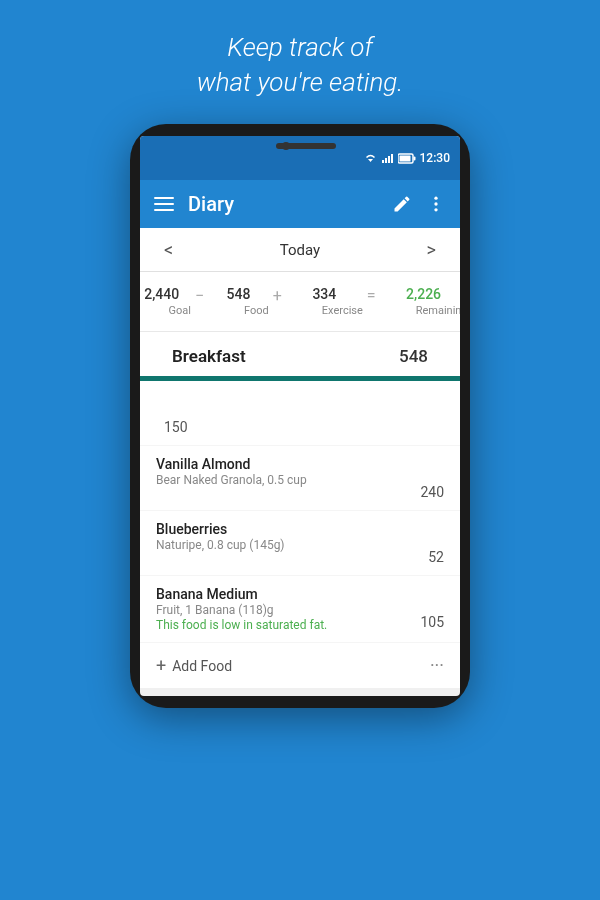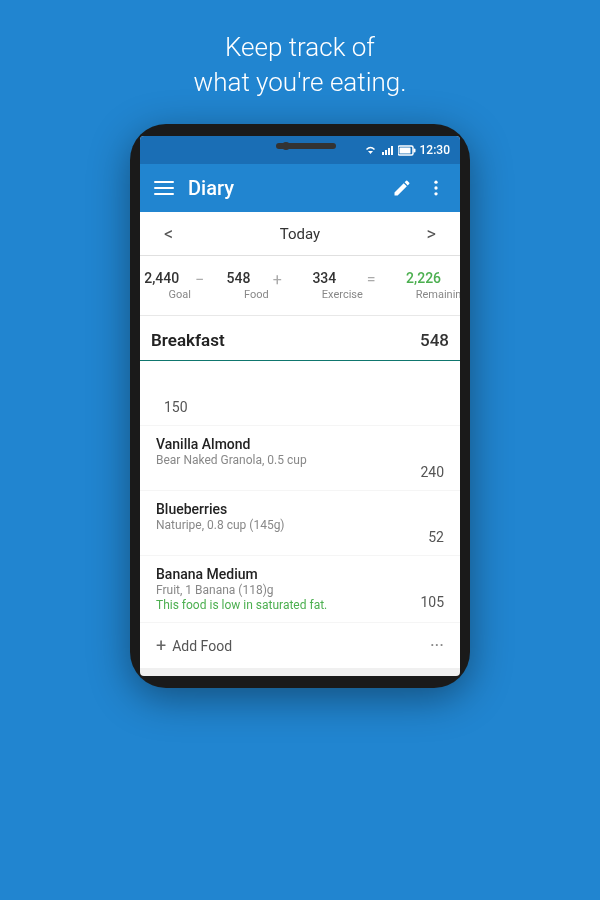--- a/index.html
+++ b/index.html
@@ -16,41 +16,42 @@
     }
 
     .header-text {
       color: white;
       text-align: center;
       margin-top: 30px;
       margin-bottom: 24px;
       font-size: 26px;
       font-weight: 300;
       line-height: 1.35;
+      font-style: italic;
     }
 
     .phone-frame {
       width: 340px;
       background: #1a1a1a;
       border-radius: 36px;
       padding: 12px 10px;
       box-shadow: 0 10px 40px rgba(0,0,0,0.4);
       position: relative;
     }
 
     .phone-inner {
       border-radius: 4px;
       overflow: hidden;
       background: #f0f0f0;
     }
 
     
     .status-bar {
       background: #1a6eb5;
-      height: 28px;
+      height: 44px;
       display: flex;
       align-items: center;
       justify-content: flex-end;
       padding: 0 10px;
       gap: 5px;
     }
 
     .status-icons {
       display: flex;
       align-items: center;
@@ -177,22 +178,22 @@
     
     .meal-section {
       background: white;
       margin-bottom: 8px;
     }
 
     .meal-header {
       display: flex;
       justify-content: space-between;
       align-items: center;
-      padding: 14px 11px 10px;
-      border-bottom: 1px solid #0f766e;
+      padding: 14px 32px 10px;
+      border-bottom: 5px solid #0f766e;
     }
 
     .meal-name {
       font-size: 17px;
       font-weight: 600;
       color: #222;
     }
 
     .meal-calories {
       font-size: 17px;

